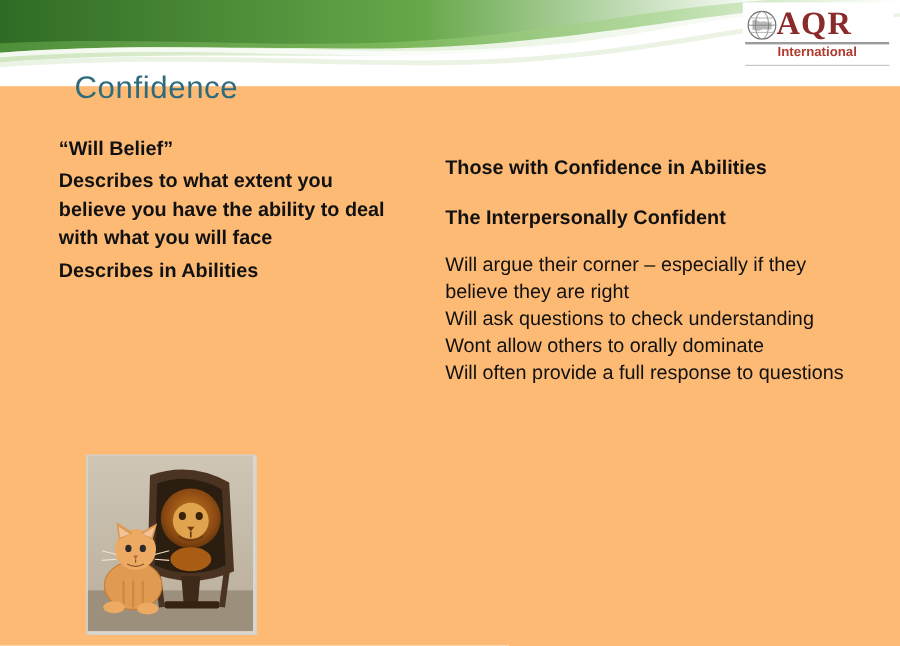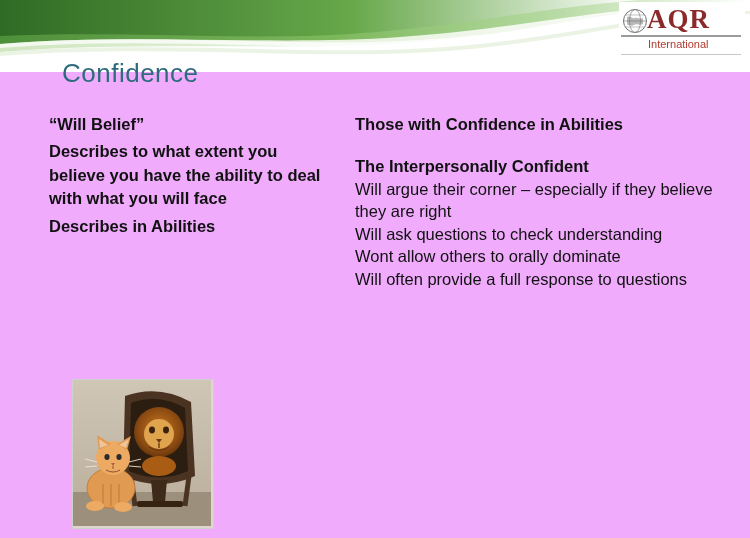--- a/index.html
+++ b/index.html
@@ -11,21 +11,21 @@
     height: 538px;
     background: #ffffff;
     font-family: "Liberation Sans", sans-serif;
     overflow: hidden;
     position: relative;
   }
   .slide {
     position: relative;
     width: 750px;
     height: 538px;
-    background: #f0abfc;
+    background: #fdba74;
     overflow: hidden;
   }
 
   
   .topband {
     position: absolute;
     left: 0; top: 0;
     width: 750px; height: 72px;
     overflow: hidden;
   }
@@ -54,21 +54,21 @@
     font-weight: bold;
     color: #8b2a2a;
     letter-spacing: 1px;
   }
   .logo-intl {
     position: absolute;
     left: 29px;
     top: 36px;
     font-family: "Liberation Sans", sans-serif;
     font-size: 11px;
-    font-weight: normal;
+    font-weight: bold;
     color: #b03a2e;
   }
   .logo-globe {
     position: absolute;
     left: 3px;
     top: 6px;
     width: 26px;
     height: 26px;
   }
   .logo-underline {
@@ -137,21 +137,21 @@
   
   .col-right {
     position: absolute;
     left: 355px;
     top: 113px;
     width: 365px;
     font-size: 16.5px;
     color: #111111;
     line-height: 1.36;
   }
-  .col-right p { margin: 0; }
+  .col-right p { margin: 16px; }
   .col-right .hd { font-weight: bold; }
   .block-2 { margin-top: 20px; }
 
   .txt { white-space: pre-wrap; }
 </style>
 </head>
 <body>
 
 <div class="slide">
 

